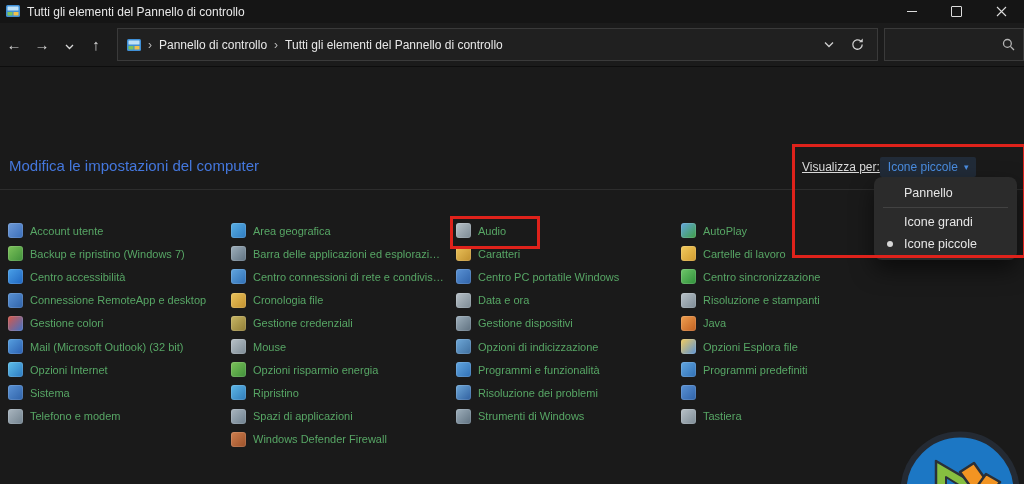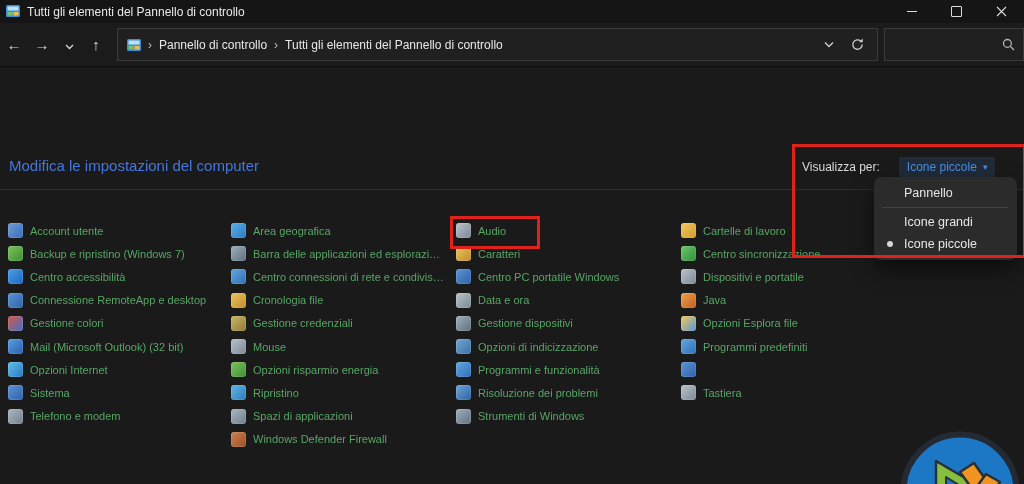--- a/index.html
+++ b/index.html
@@ -28,21 +28,21 @@
   .addr-tools{display:flex;align-items:center;gap:16px;margin-right:12px;}
   .searchbox{box-sizing:border-box;position:absolute;left:884px;top:5px;width:140px;height:33px;
              background:#202020;border:1px solid #3a3a3a;display:flex;align-items:center;}
   .searchbox input{flex:1;background:transparent;border:none;outline:none;color:#ddd;
                    font-size:12px;padding:0 6px;min-width:0;font-family:inherit;}
   
   .content{position:absolute;left:0;top:67px;width:1024px;height:417px;background:var(--bg-main,#1a1a1a);}
   .page-heading{position:absolute;left:9px;top:90px;font-size:15px;color:var(--heading-blue,#4477dd);}
   .heading-divider{position:absolute;left:0;top:122px;width:1024px;border-top:1px solid #2d2d2d;}
   .viewby{position:absolute;left:802px;top:90px;display:flex;align-items:center;font-size:12px;}
-  .viewby-label{color:#d9d9d9;margin-right:19px;}
+  .viewby-label{color:#d9d9d9;margin-right:0;text-decoration:underline;}
   .viewby-btn{color:var(--accent-blue,#4a8de0);background:#212b38;padding:3px 8px;border-radius:2px;
               display:flex;align-items:center;gap:6px;}
   .viewby-caret{font-size:9px;}
   
   .menu{position:absolute;left:874px;top:110px;width:143px;background:#2b2b2b;border-radius:8px;
         box-shadow:0 10px 22px rgba(0,0,0,.55);padding:5px 0;z-index:6;}
   .menu-item{position:relative;height:22px;display:flex;align-items:center;padding-left:30px;
              color:#e6e6e6;font-size:12.5px;}
   .menu-sep{border-top:1px solid #424242;margin:3px 9px;}
   .radio-dot{position:absolute;left:13px;top:8px;width:6px;height:6px;border-radius:50%;background:#d6d6d6;}
@@ -278,30 +278,34 @@
             <span class="cp-ico" style="background: linear-gradient(135deg, rgb(111, 168, 216), rgb(47, 95, 159));"></span>
             <span class="cp-label">Risoluzione dei problemi</span>
           </div>
           <div class="cp-item">
             <span class="cp-ico" style="background: linear-gradient(135deg, rgb(159, 176, 188), rgb(95, 113, 128));"></span>
             <span class="cp-label">Strumenti di Windows</span>
           </div>
         </div>
         <div class="cp-col">
           <div class="cp-item">
+            <span class="cp-ico" style="background: linear-gradient(135deg, rgb(99, 167, 224), rgb(63, 157, 68));"></span>
+            <span class="cp-label">AutoPlay</span>
+          </div>
+          <div class="cp-item">
             <span class="cp-ico" style="background: linear-gradient(135deg, rgb(242, 203, 94), rgb(208, 154, 46));"></span>
             <span class="cp-label">Cartelle di lavoro</span>
           </div>
           <div class="cp-item">
             <span class="cp-ico" style="background: linear-gradient(135deg, rgb(111, 199, 106), rgb(47, 143, 58));"></span>
             <span class="cp-label">Centro sincronizzazione</span>
           </div>
           <div class="cp-item">
             <span class="cp-ico" style="background: linear-gradient(135deg, rgb(185, 194, 201), rgb(124, 138, 148));"></span>
-            <span class="cp-label">Dispositivi e portatile</span>
+            <span class="cp-label">Risoluzione e stampanti</span>
           </div>
           <div class="cp-item">
             <span class="cp-ico" style="background: linear-gradient(135deg, rgb(240, 160, 80), rgb(192, 95, 32));"></span>
             <span class="cp-label">Java</span>
           </div>
           <div class="cp-item">
             <span class="cp-ico" style="background: linear-gradient(135deg, rgb(242, 203, 94), rgb(91, 147, 213));"></span>
             <span class="cp-label">Opzioni Esplora file</span>
           </div>
           <div class="cp-item">

